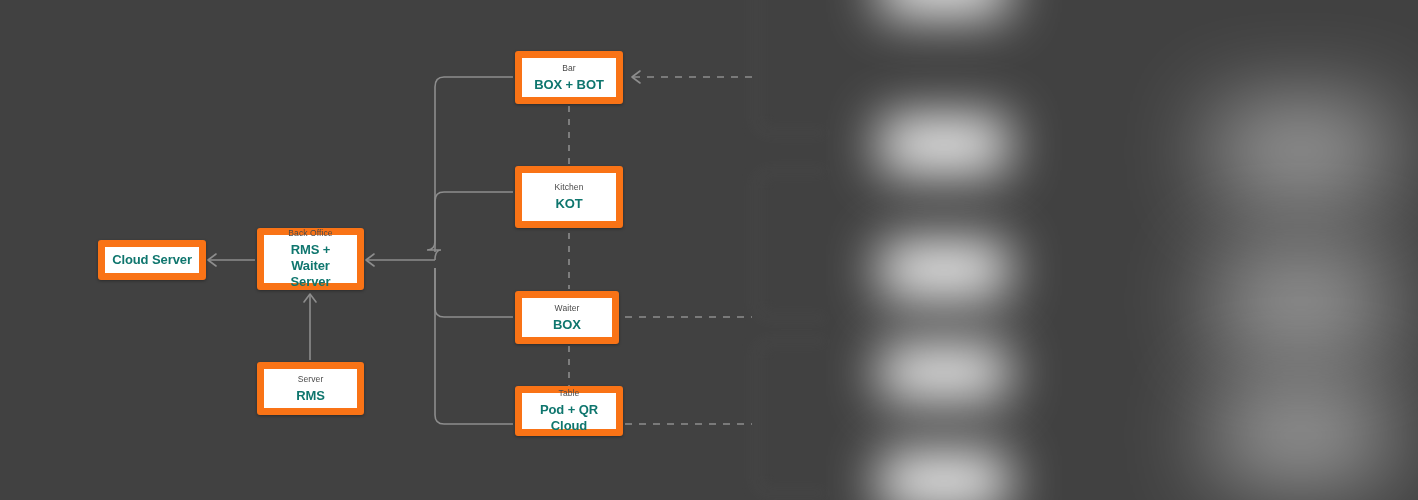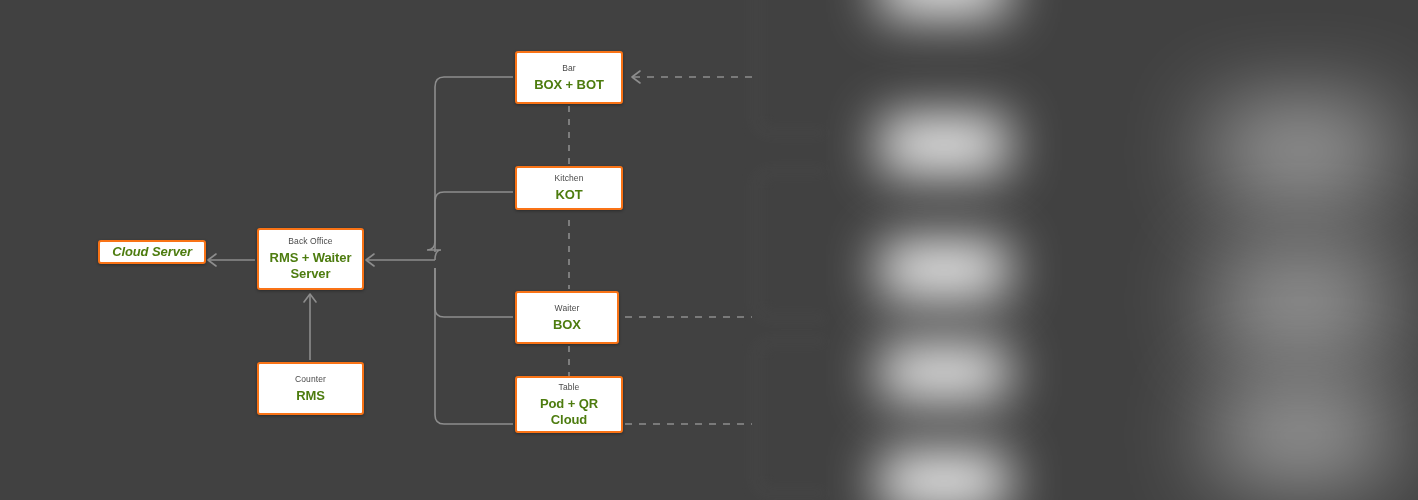--- a/index.html
+++ b/index.html
@@ -16,41 +16,41 @@
   svg.edges{position:absolute;left:0;top:0;width:1418px;height:500px;overflow:visible;}
   svg.edges .solid{fill:none;stroke:#8d8d8d;stroke-width:1.6;}
   svg.edges .dash{fill:none;stroke:#8d8d8d;stroke-width:1.6;stroke-dasharray:7 7;}
   svg.edges .vdash{fill:none;stroke:#8d8d8d;stroke-width:1.6;stroke-dasharray:6 7;}
   svg.edges .arrow{fill:none;stroke:#8d8d8d;stroke-width:1.6;stroke-linecap:round;stroke-linejoin:round;}
 
   
   .node{
     position:absolute;
     background:#ffffff;
-    border:2px solid #f97316;
+    border:7px solid #f97316;
     border-radius:3px;
     box-shadow:0 1px 3px rgba(0,0,0,.35);
     display:flex;flex-direction:column;
     align-items:center;justify-content:center;
     box-sizing:border-box;
     padding:4px 6px;
     text-align:center;
   }
   .node .sub{
     font-size:8.5px;
     line-height:11px;
     color:#4a4a4a;
     font-weight:400;
     letter-spacing:.1px;
     margin-bottom:3px;
   }
   .node .ttl{
     font-size:13px;
     line-height:16px;
-    color:#4d7c0f;
+    color:#0f766e;
     font-weight:700;
     letter-spacing:-.1px;
   }
   .node.single .ttl{font-size:13px;}
 
   
   .blurlayer{position:absolute;left:0;top:0;width:1418px;height:500px;pointer-events:none;}
   .bbox{
     position:absolute;background:#ffffff;border-radius:10px;
   }
@@ -142,47 +142,47 @@
         <stop offset="1" stop-color="#8d8d8d" stop-opacity="1"></stop>
       </linearGradient>
       <linearGradient id="fadeR" x1="0" y1="0" x2="1" y2="0">
         <stop offset="0" stop-color="#8d8d8d" stop-opacity="1"></stop>
         <stop offset=".5" stop-color="#8d8d8d" stop-opacity=".45"></stop>
         <stop offset="1" stop-color="#8d8d8d" stop-opacity="0"></stop>
       </linearGradient>
     </defs>
   </svg>
 
-  <div class="node single" style="left:98px;top:240px;width:108px;height:24px;font-style:italic;">
+  <div class="node single" style="left:98px;top:240px;width:108px;height:40px;">
     <div class="ttl">Cloud Server</div>
   </div>
 
   <div class="node" style="left:257px;top:228px;width:107px;height:62px;">
     <div class="sub">Back Office</div>
     <div class="ttl">RMS + Waiter Server</div>
   </div>
 
   <div class="node" style="left:257px;top:362px;width:107px;height:53px;">
-    <div class="sub">Counter</div>
+    <div class="sub">Server</div>
     <div class="ttl">RMS</div>
   </div>
 
   <div class="node" style="left:515px;top:51px;width:108px;height:53px;">
     <div class="sub">Bar</div>
     <div class="ttl">BOX + BOT</div>
   </div>
 
-  <div class="node" style="left:515px;top:166px;width:108px;height:44px;">
+  <div class="node" style="left:515px;top:166px;width:108px;height:62px;">
     <div class="sub">Kitchen</div>
     <div class="ttl">KOT</div>
   </div>
 
   <div class="node" style="left:515px;top:291px;width:104px;height:53px;">
     <div class="sub">Waiter</div>
     <div class="ttl">BOX</div>
   </div>
 
-  <div class="node" style="left:515px;top:376px;width:108px;height:57px;justify-content:space-between;">
+  <div class="node" style="left:515px;top:386px;width:108px;height:50px;">
     <div class="sub">Table</div>
     <div class="ttl">Pod + QR Cloud</div>
   </div>
 
 </div>
 
 </body></html>

